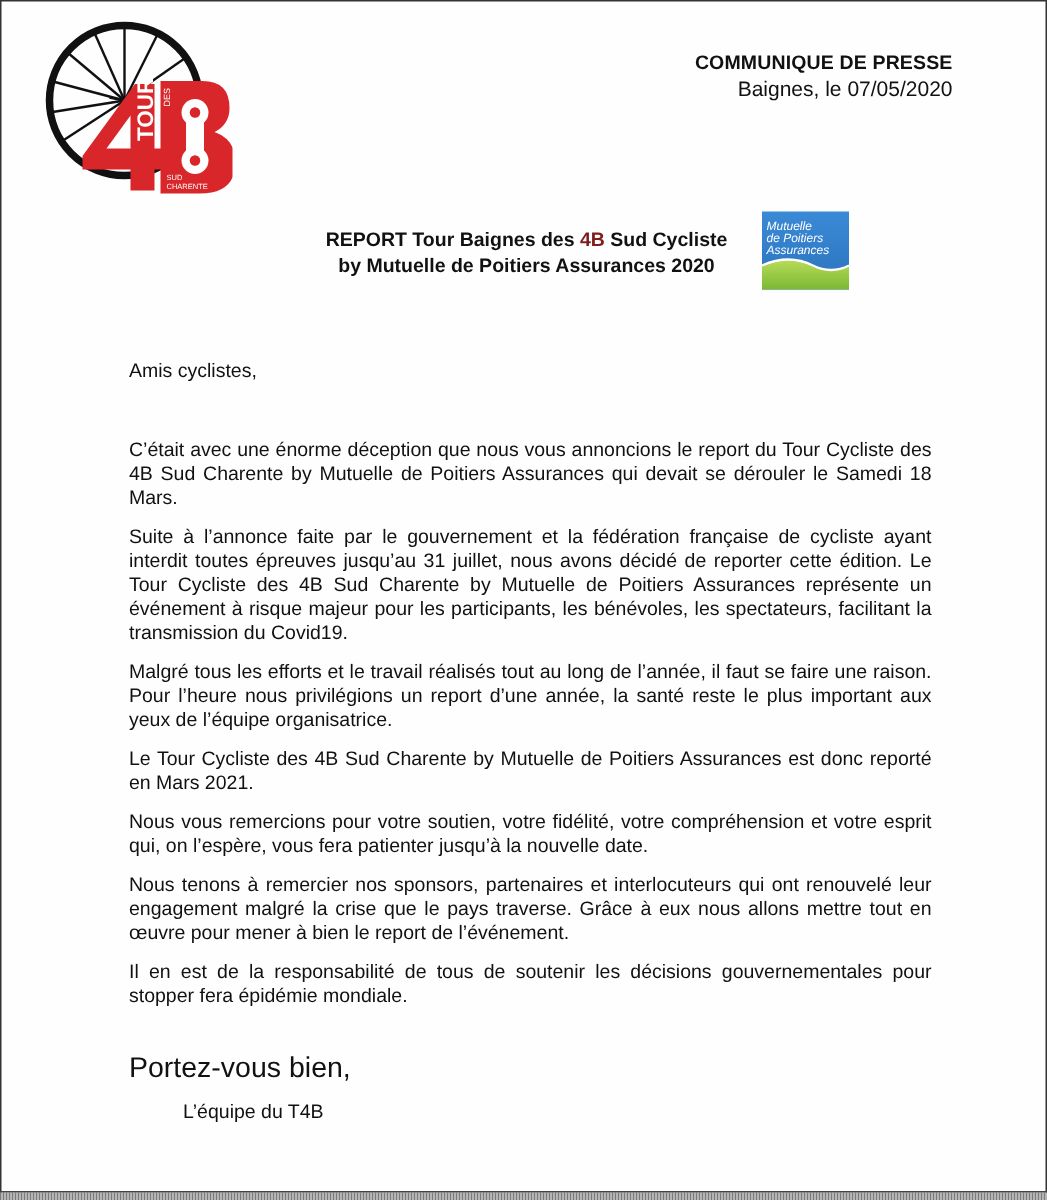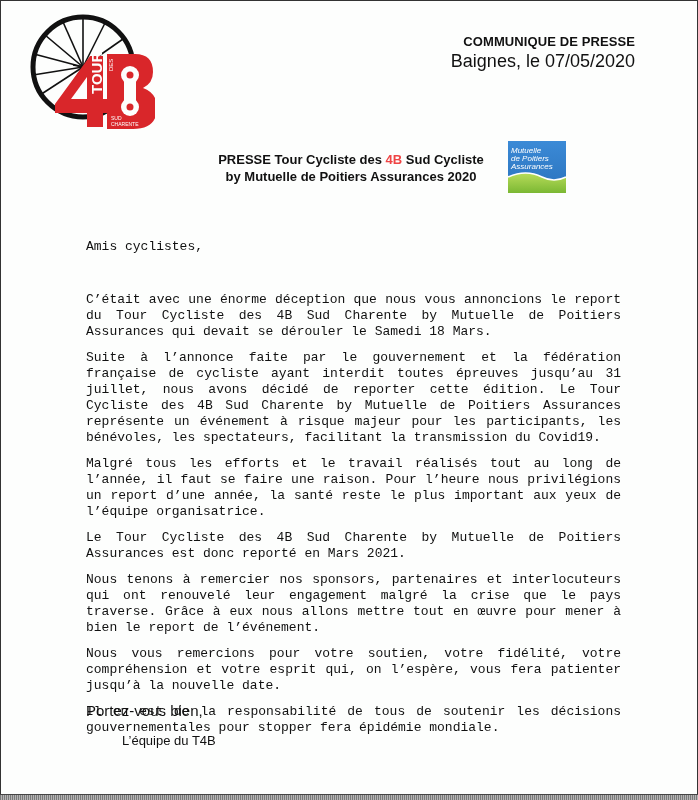--- a/index.html
+++ b/index.html
@@ -16,34 +16,34 @@
     background: #fdfefd;
   }
   .bottom-rule {
     position: absolute; left: 0; top: 794px; width: 698px; height: 6px;
     background: repeating-linear-gradient(90deg, #7a7a7a 0 1px, #b5b5b5 1px 2px);
     border-top: 1px solid #444;
   }
   .logo { position: absolute; left: 14px; top: 8px; width: 140px; height: 125px; }
   .press-block { position: absolute; right: 62px; top: 33px; text-align: right; }
   .press-title { font-weight: bold; font-size: 13px; letter-spacing: 0.1px; }
-  .press-date { font-size: 18px; margin-top: 2px; }
+  .press-date { font-size: 14px; margin-top: 2px; }
   .headline {
     position: absolute; left: 200px; top: 150px; width: 300px;
     text-align: center; font-weight: bold; font-size: 13px; line-height: 17px;
   }
-  .headline .accent { color: #ef4444; }
+  .headline .accent { color: #7f1d1d; }
   .sponsor-logo { position: absolute; left: 505px; top: 138px; width: 62px; height: 56px; }
   .body {
     position: absolute; left: 85px; top: 238px; width: 535px;
     font-size: 13px; line-height: 16px; text-align: justify;
   }
-  .body p { margin: 0 0 10px 0; font-family: Liberation Mono, monospace; }
+  .body p { margin: 0 0 10px 0; }
   .greeting { margin-bottom: 37px !important; }
-  .closing { position: absolute; left: 85px; top: 701px; font-size: 15px; text-align: right; }
+  .closing { position: absolute; left: 85px; top: 701px; font-size: 19px; text-align: right; }
   .signature { position: absolute; left: 85px; top: 732px; font-size: 13px; margin-left: 36px; }
 </style>
 </head>
 <body>
 
 <div class="page">
 
   <svg class="logo" viewBox="0 0 140 125">
     <g>
       <circle cx="68" cy="58" r="50" fill="none" stroke="#111" stroke-width="5"></circle>
@@ -79,21 +79,21 @@
     <text x="96" y="111" font-family="Liberation Sans, sans-serif" font-size="5" fill="#fdfefd">SUD</text>
     <text x="96" y="117" font-family="Liberation Sans, sans-serif" font-size="5" fill="#fdfefd">CHARENTE</text>
   </svg>
 
   <div class="press-block">
     <div class="press-title">COMMUNIQUE DE PRESSE</div>
     <div class="press-date">Baignes, le 07/05/2020</div>
   </div>
 
   <div class="headline">
-    <div><span>PRESSE Tour Cycliste des </span><span class="accent">4B</span><span> Sud Cycliste</span></div>
+    <div><span>REPORT Tour Baignes des </span><span class="accent">4B</span><span> Sud Cycliste</span></div>
     <div>by Mutuelle de Poitiers Assurances 2020</div>
   </div>
 
   <svg class="sponsor-logo" viewBox="0 0 62 56">
     <defs>
       <linearGradient id="mpBlue" x1="0" y1="0" x2="0" y2="1">
         <stop offset="0" stop-color="#3b8ad6"></stop>
         <stop offset="1" stop-color="#2a72bd"></stop>
       </linearGradient>
       <linearGradient id="mpGreen" x1="0" y1="0" x2="0" y2="1">
@@ -108,21 +108,21 @@
     <text x="5" y="22" font-family="Liberation Sans, sans-serif" font-style="italic" font-size="8" fill="#ffffff">de Poitiers</text>
     <text x="5" y="30" font-family="Liberation Sans, sans-serif" font-style="italic" font-size="8" fill="#ffffff">Assurances</text>
   </svg>
 
   <div class="body">
     <p class="greeting">Amis cyclistes,</p>
     <p>C’était avec une énorme déception que nous vous annoncions le report du Tour Cycliste des 4B Sud Charente by Mutuelle de Poitiers Assurances qui devait se dérouler le Samedi 18 Mars.</p>
     <p>Suite à l’annonce faite par le gouvernement et la fédération française de cycliste ayant interdit toutes épreuves jusqu’au 31 juillet, nous avons décidé de reporter cette édition. Le Tour Cycliste des 4B Sud Charente by Mutuelle de Poitiers Assurances représente un événement à risque majeur pour les participants, les bénévoles, les spectateurs, facilitant la transmission du Covid19.</p>
     <p>Malgré tous les efforts et le travail réalisés tout au long de l’année, il faut se faire une raison. Pour l’heure nous privilégions un report d’une année, la santé reste le plus important aux yeux de l’équipe organisatrice.</p>
     <p>Le Tour Cycliste des 4B Sud Charente by Mutuelle de Poitiers Assurances est donc reporté en Mars 2021.</p>
+    <p>Nous vous remercions pour votre soutien, votre fidélité, votre compréhension et votre esprit qui, on l’espère, vous fera patienter jusqu’à la nouvelle date.</p>
     <p>Nous tenons à remercier nos sponsors, partenaires et interlocuteurs qui ont renouvelé leur engagement malgré la crise que le pays traverse. Grâce à eux nous allons mettre tout en œuvre pour mener à bien le report de l’événement.</p>
-    <p>Nous vous remercions pour votre soutien, votre fidélité, votre compréhension et votre esprit qui, on l’espère, vous fera patienter jusqu’à la nouvelle date.</p>
     <p>Il en est de la responsabilité de tous de soutenir les décisions gouvernementales pour stopper fera épidémie mondiale.</p>
   </div>
 
   <div class="closing">Portez-vous bien,</div>
   <div class="signature">L’équipe du T4B</div>
 </div>
 <div class="bottom-rule"></div>
 
 </body></html>

